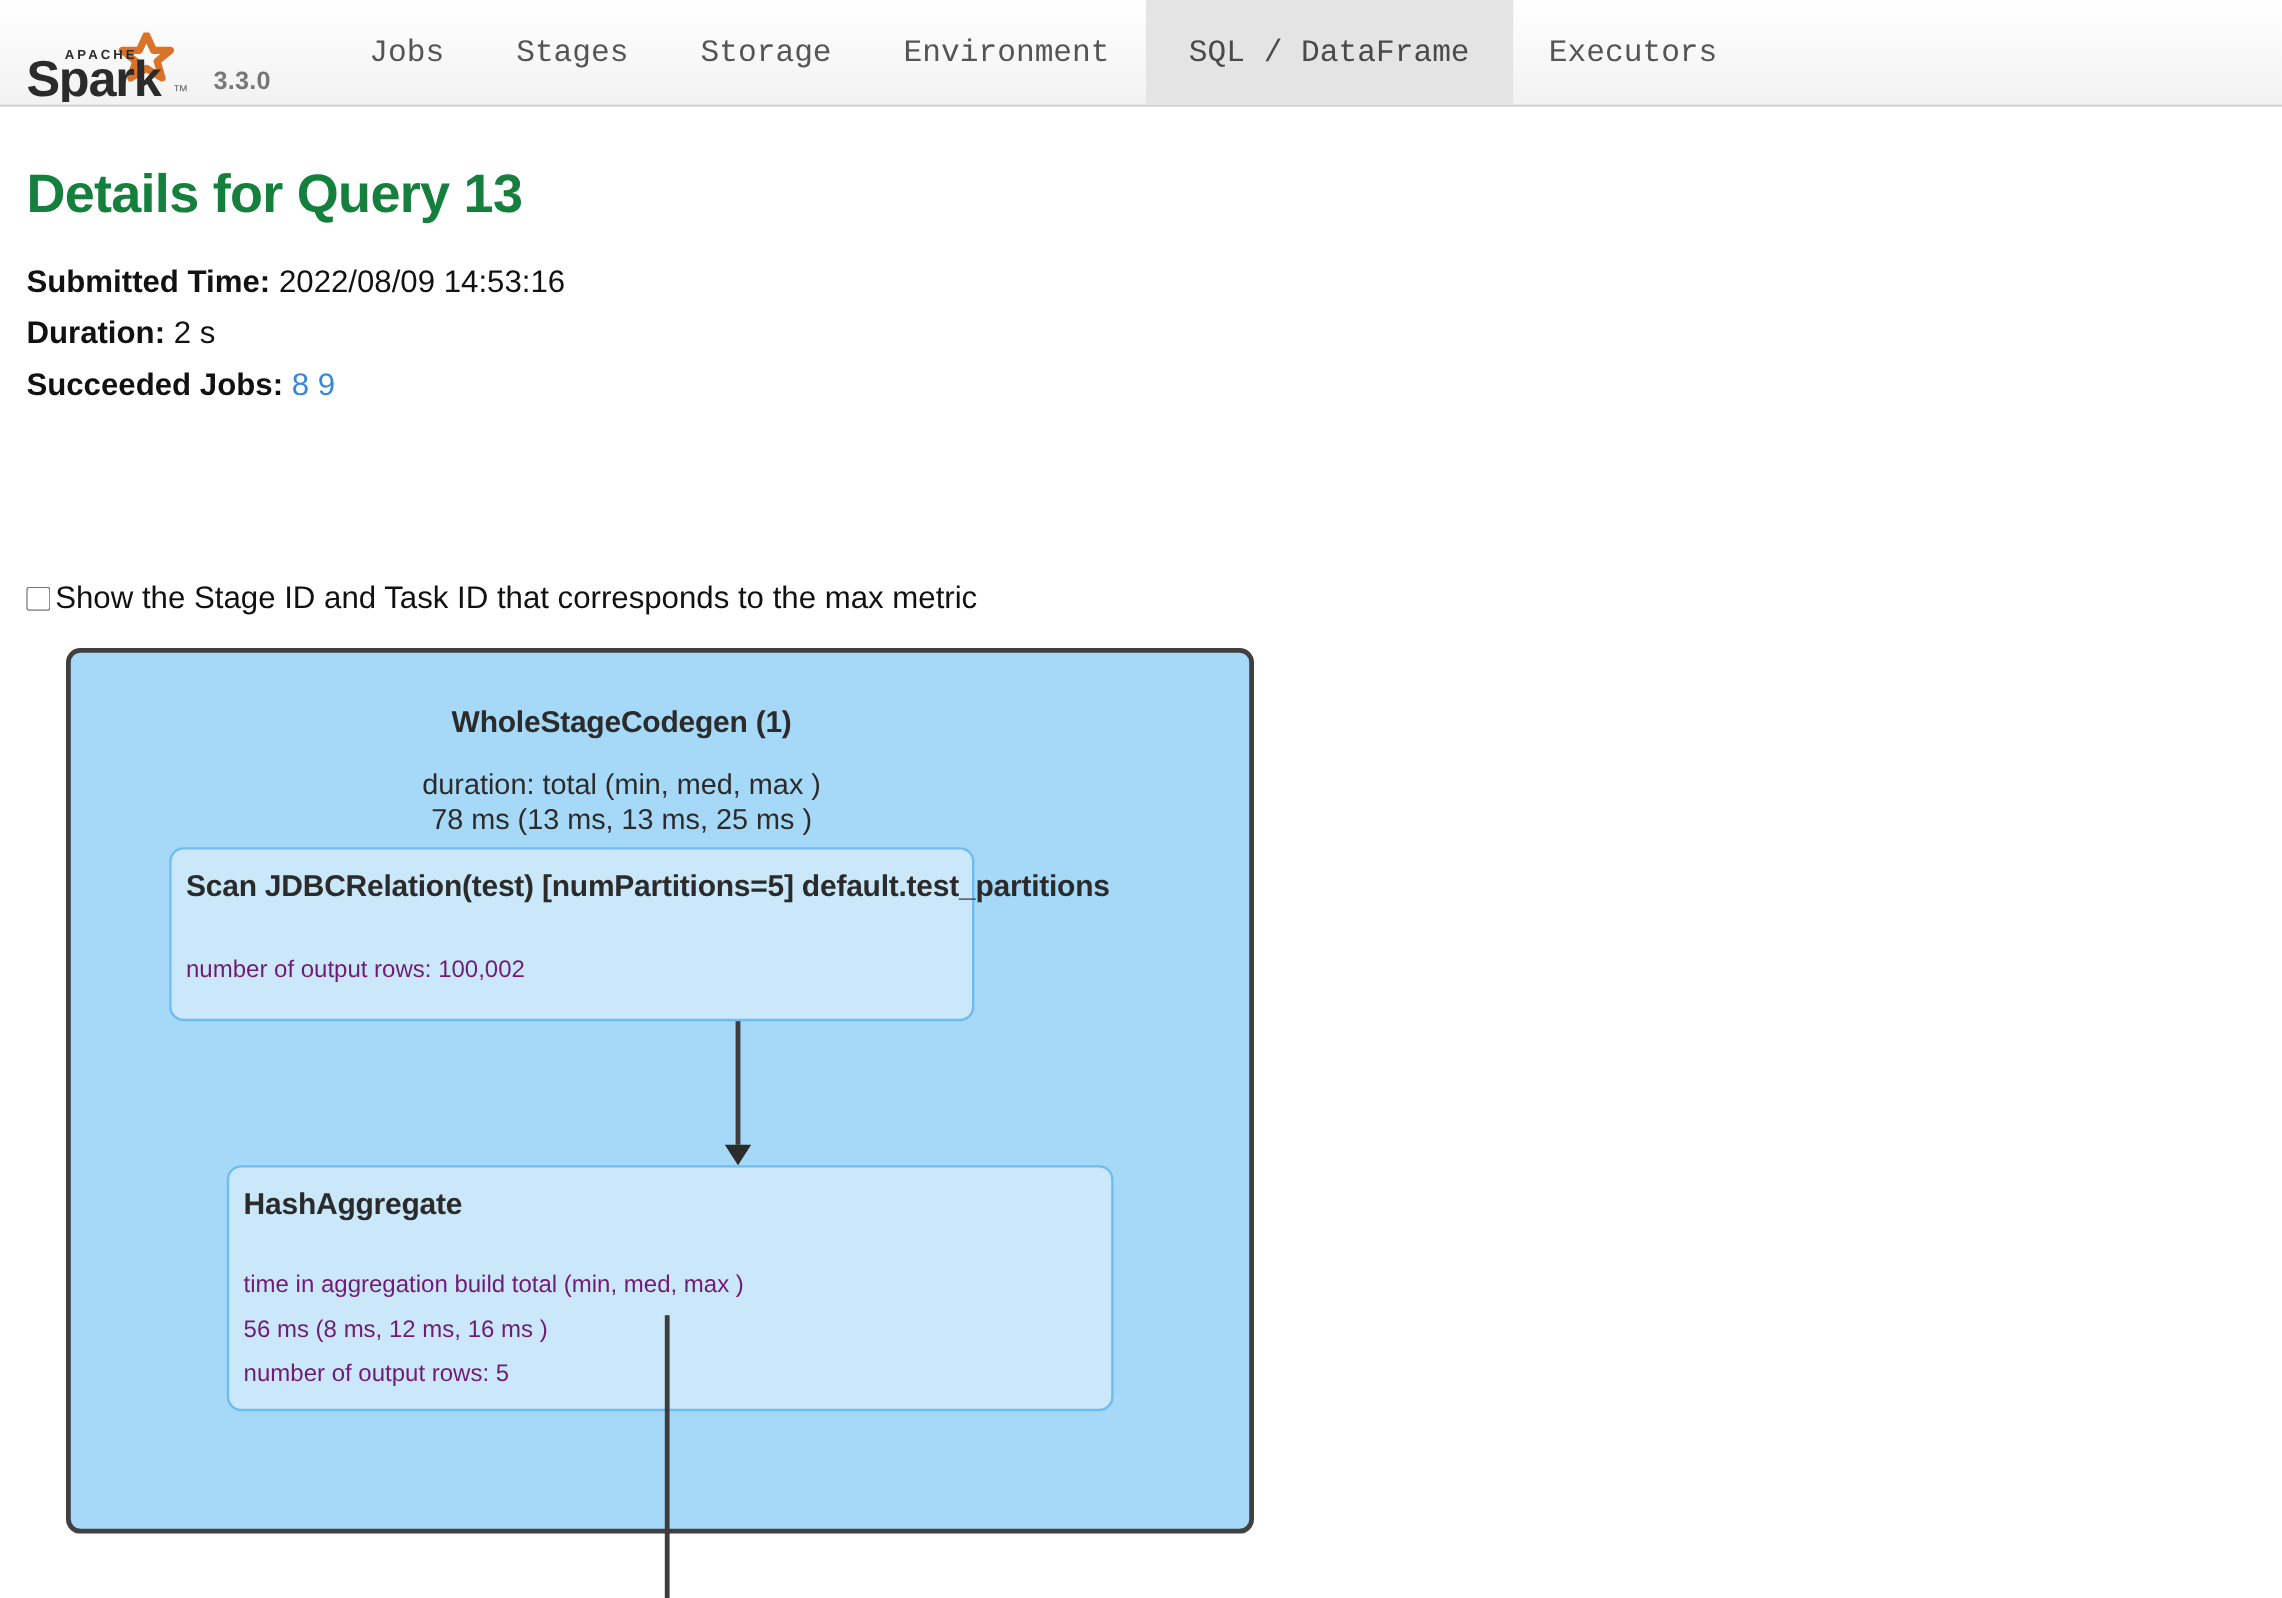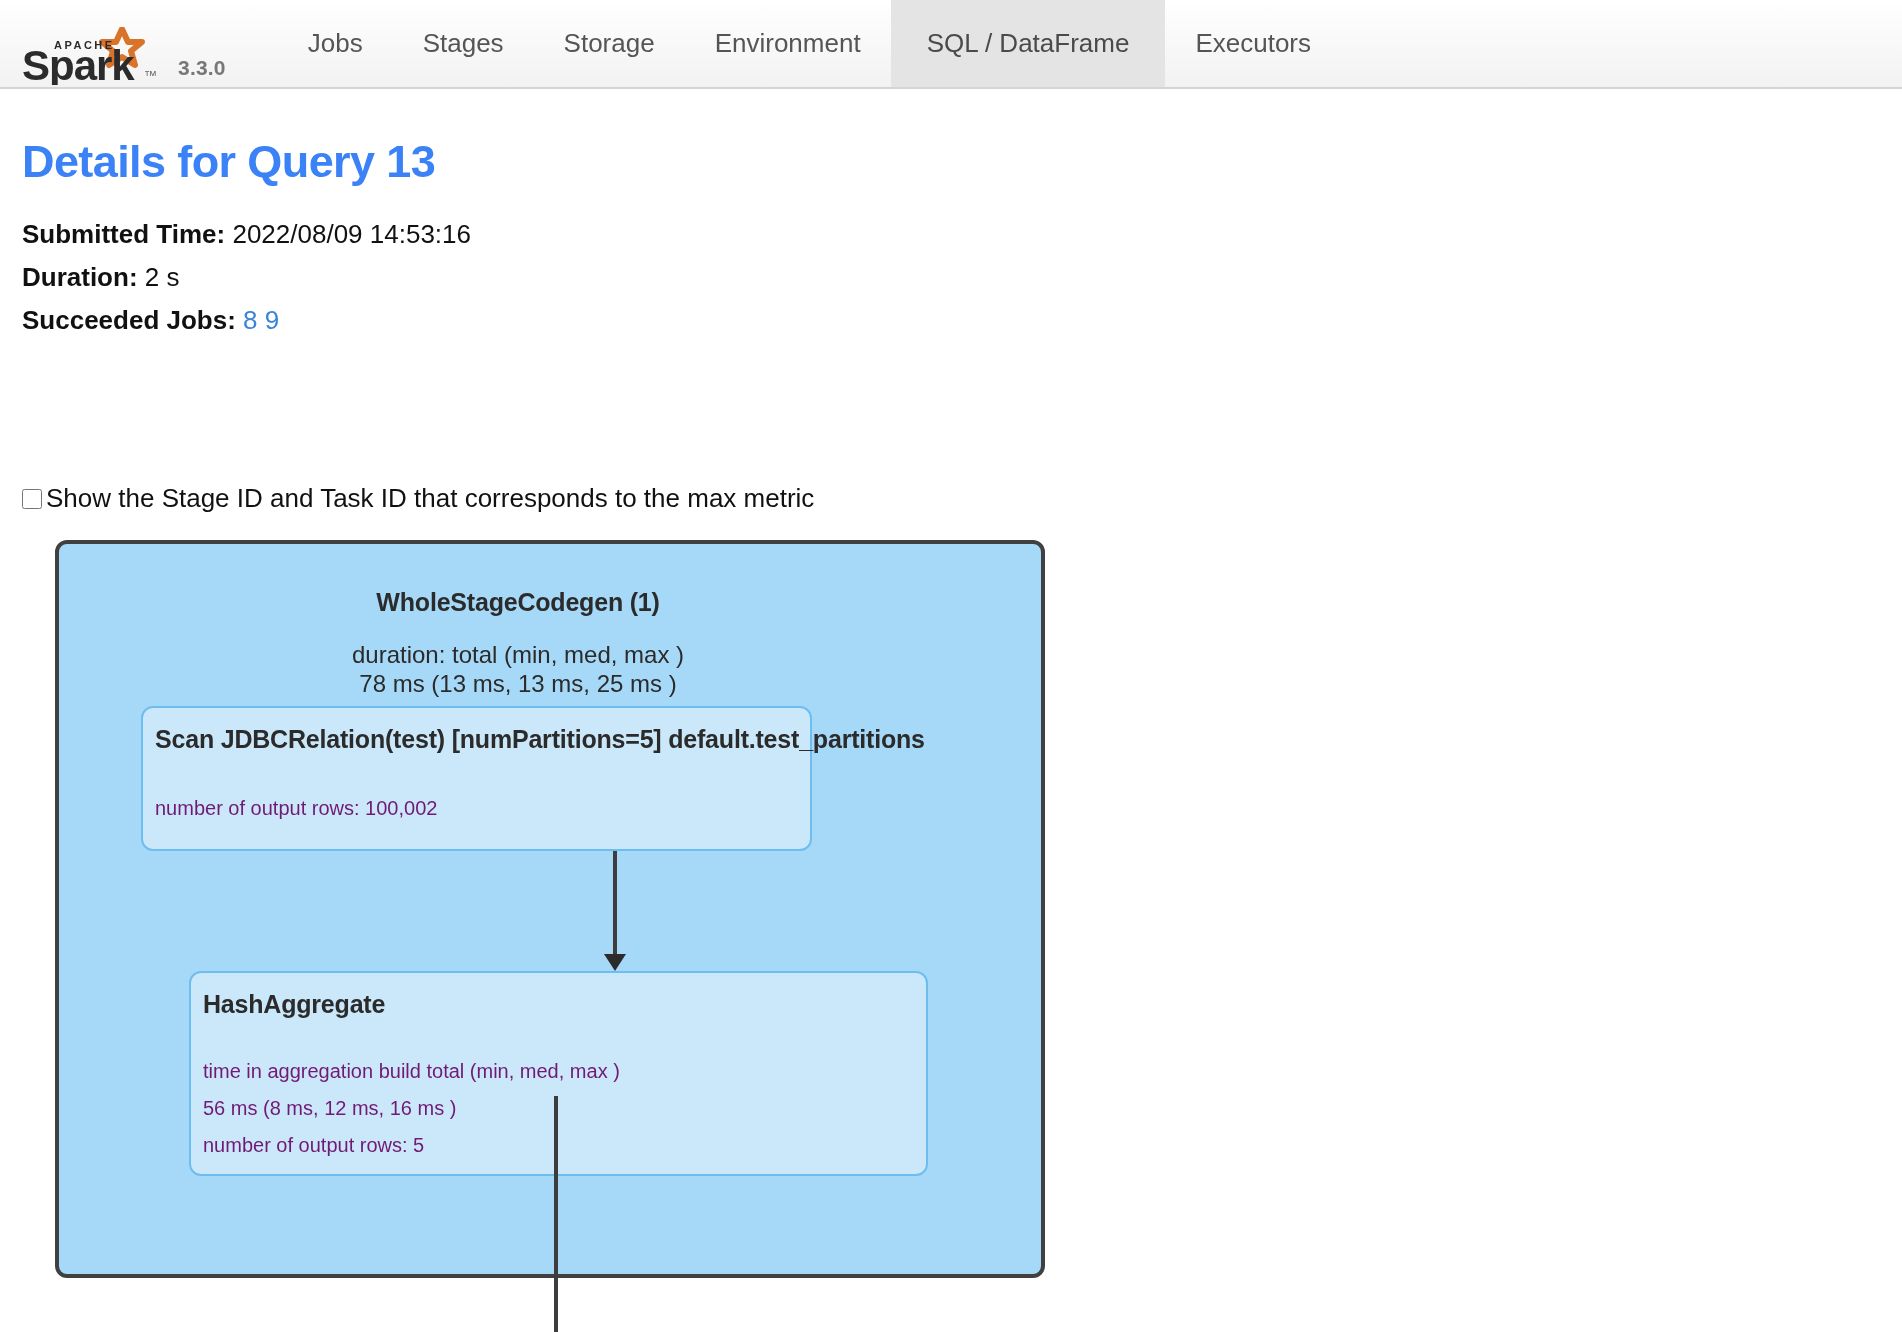--- a/index.html
+++ b/index.html
@@ -50,20 +50,21 @@
     color: #777777;
     line-height: 1;
     padding-bottom: 7px;
     letter-spacing: 0.2px;
   }
   .nav-tabs {
     display: flex;
     align-items: stretch;
     margin-left: 52px;
     flex: 0 0 auto;
+    font-family: Liberation Mono, monospace;
   }
   .nav-tab {
     display: flex;
     align-items: center;
     padding: 0 30px;
     font-size: 26px;
     color: #555555;
     text-decoration: none;
     background: transparent;
     box-sizing: border-box;
@@ -83,21 +84,21 @@
     left: 0;
     width: 1902px;
   }
   .page-title {
     position: absolute;
     left: 22px;
     top: 50px;
     font-size: 45px;
     font-weight: bold;
     letter-spacing: -0.6px;
-    color: #3b82f6;
+    color: #15803d;
     margin: 0;
     line-height: 1;
   }
   .summary {
     position: absolute;
     left: 22px;
     top: 124px;
     font-size: 26px;
     line-height: 43px;
     color: #111111;

